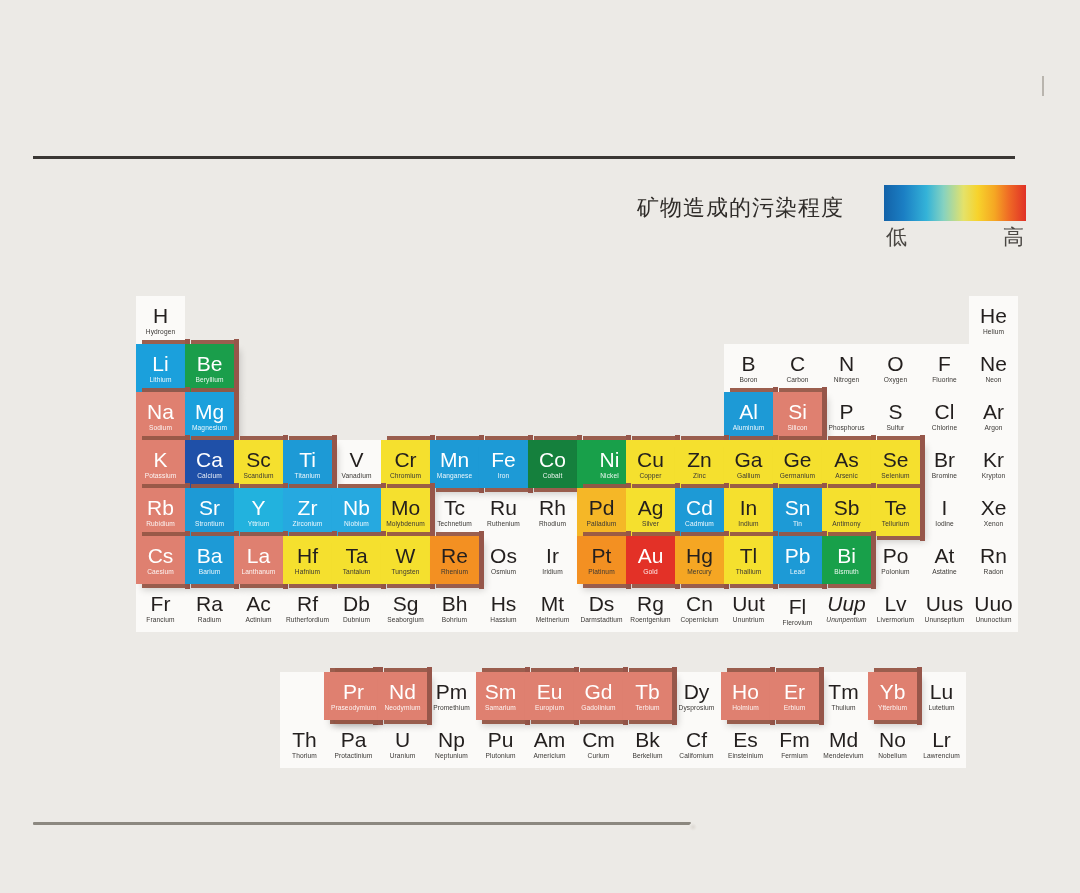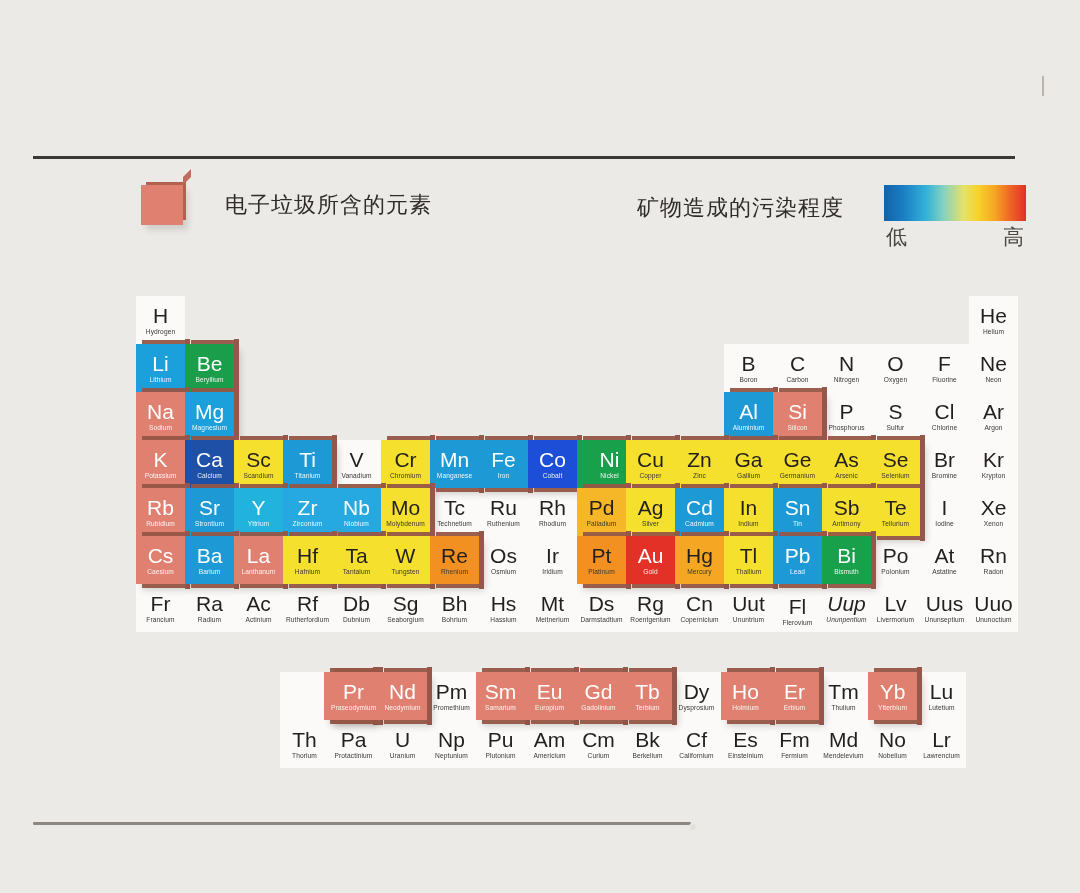--- a/index.html
+++ b/index.html
@@ -120,24 +120,20 @@
   #fblock{position:absolute;left:136px;top:672px;}
 </style>
 </head>
 <body>
 
 <div class="slide">
 
   <div id="title-tick"></div>
   <div id="title-rule"></div>
 
-  <div id="legend-swatch-row">
-    <div class="swatch3d"></div>
-    <div id="legend-swatch-label">电子垃圾所含的元素</div>
-  </div>
 
   <div id="legend-gradient-block">
     <div id="legend-gradient-label">矿物造成的污染程度</div>
     <div id="gradient-wrap">
       <div id="gradient-bar"></div>
       <div id="gradient-scale">
         <span>低</span>
         <span>高</span>
       </div>
     </div>
@@ -250,21 +246,21 @@
         <div class="nm">Chromium</div>
       </div>
       <div class="cell raised lt" style="left: 294px; top: 144px; background: rgb(29, 154, 214);">
         <div class="sym">Mn</div>
         <div class="nm">Manganese</div>
       </div>
       <div class="cell raised lt" style="left: 343px; top: 144px; background: rgb(29, 154, 214);">
         <div class="sym">Fe</div>
         <div class="nm">Iron</div>
       </div>
-      <div class="cell raised lt" style="left: 392px; top: 144px; background: #1d4ed8;">
+      <div class="cell raised lt" style="left: 392px; top: 144px; background: #15803d;">
         <div class="sym">Co</div>
         <div class="nm">Cobalt</div>
       </div>
       <div class="cell raised lt" style="left: 441px; top: 144px; background: rgb(24, 160, 74); padding-left: 16px;">
         <div class="sym">Ni</div>
         <div class="nm">Nickel</div>
       </div>
       <div class="cell raised dk" style="left: 490px; top: 144px; background: rgb(245, 224, 46);">
         <div class="sym">Cu</div>
         <div class="nm">Copper</div>

